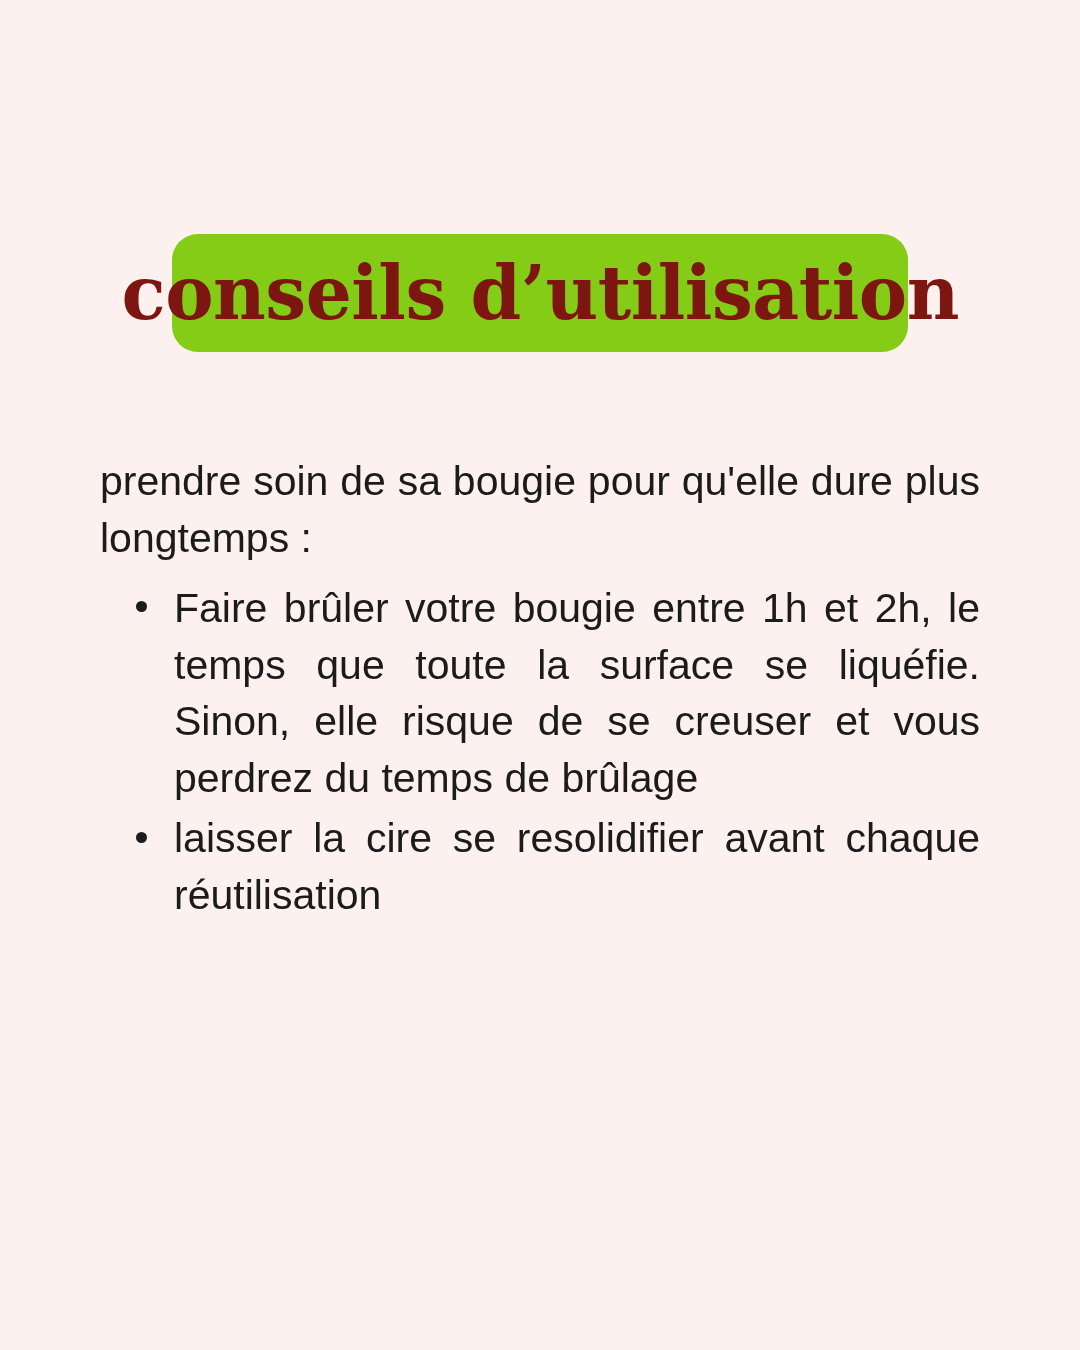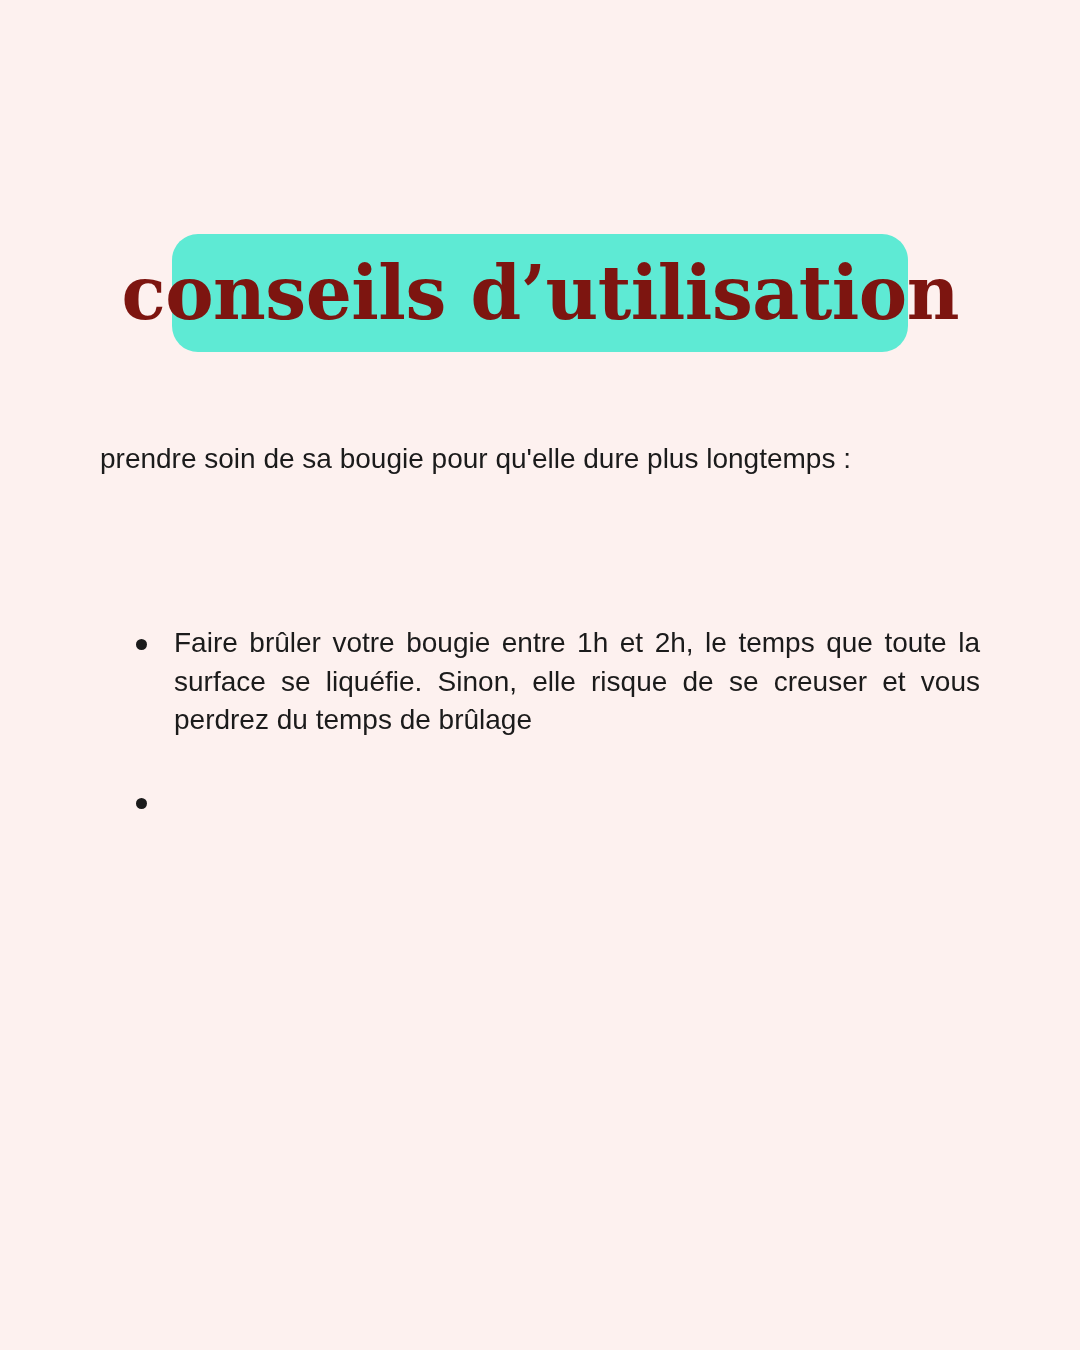--- a/index.html
+++ b/index.html
@@ -22,21 +22,21 @@
   .title-wrap {
     position: absolute;
     left: 172px;
     top: 234px;
     width: 736px;
     height: 118px;
   }
   .title-pill {
     width: 100%;
     height: 100%;
-    background: #5eead4;
+    background: #84cc16;
     border-radius: 26px;
     box-sizing: border-box;
     display: flex;
     align-items: center;
     justify-content: center;
   }
   .title-text {
     font-family: "DejaVu Serif", serif;
     font-weight: bold;
     font-size: 74px;
@@ -44,46 +44,45 @@
     letter-spacing: -0.5px;
     line-height: 1;
     white-space: nowrap;
     transform: scaleX(0.98);
   }
   .intro {
     position: absolute;
     left: 100px;
     top: 412px;
     width: 880px;
-    font-size: 28px;
+    font-size: 41px;
     line-height: 1.38;
     color: #1b1b1b;
     text-align: justify;
     text-align-last: left;
     font-weight: 400;
   }
   .list {
     position: absolute;
     left: 100px;
     top: 580px;
     width: 880px;
     margin: 0;
     padding: 0;
     list-style: none;
   }
   .list li {
     position: relative;
     padding-left: 74px;
     margin-bottom: 4px;
-    font-size: 28px;
+    font-size: 41px;
     line-height: 1.38;
     color: #1b1b1b;
     text-align: justify;
     text-align-last: left;
-    margin-top: 44px;
   }
   .list li .bullet {
     position: absolute;
     left: 36px;
     top: 0.52em;
     width: 11px;
     height: 11px;
     background: #1b1b1b;
     border-radius: 50%;
   }
@@ -101,16 +100,17 @@
 
   <p class="intro">prendre soin de sa bougie pour qu'elle dure plus longtemps :</p>
 
   <ul class="list">
     <li>
       <span class="bullet"></span>
       <span>Faire brûler votre bougie entre 1h et 2h, le temps que toute la surface se liquéfie. Sinon, elle risque de se creuser et vous perdrez du temps de brûlage</span>
     </li>
     <li>
       <span class="bullet"></span>
+      <span>laisser la cire se resolidifier avant chaque réutilisation</span>
     </li>
   </ul>
 
 </div>
 
 </body></html>

